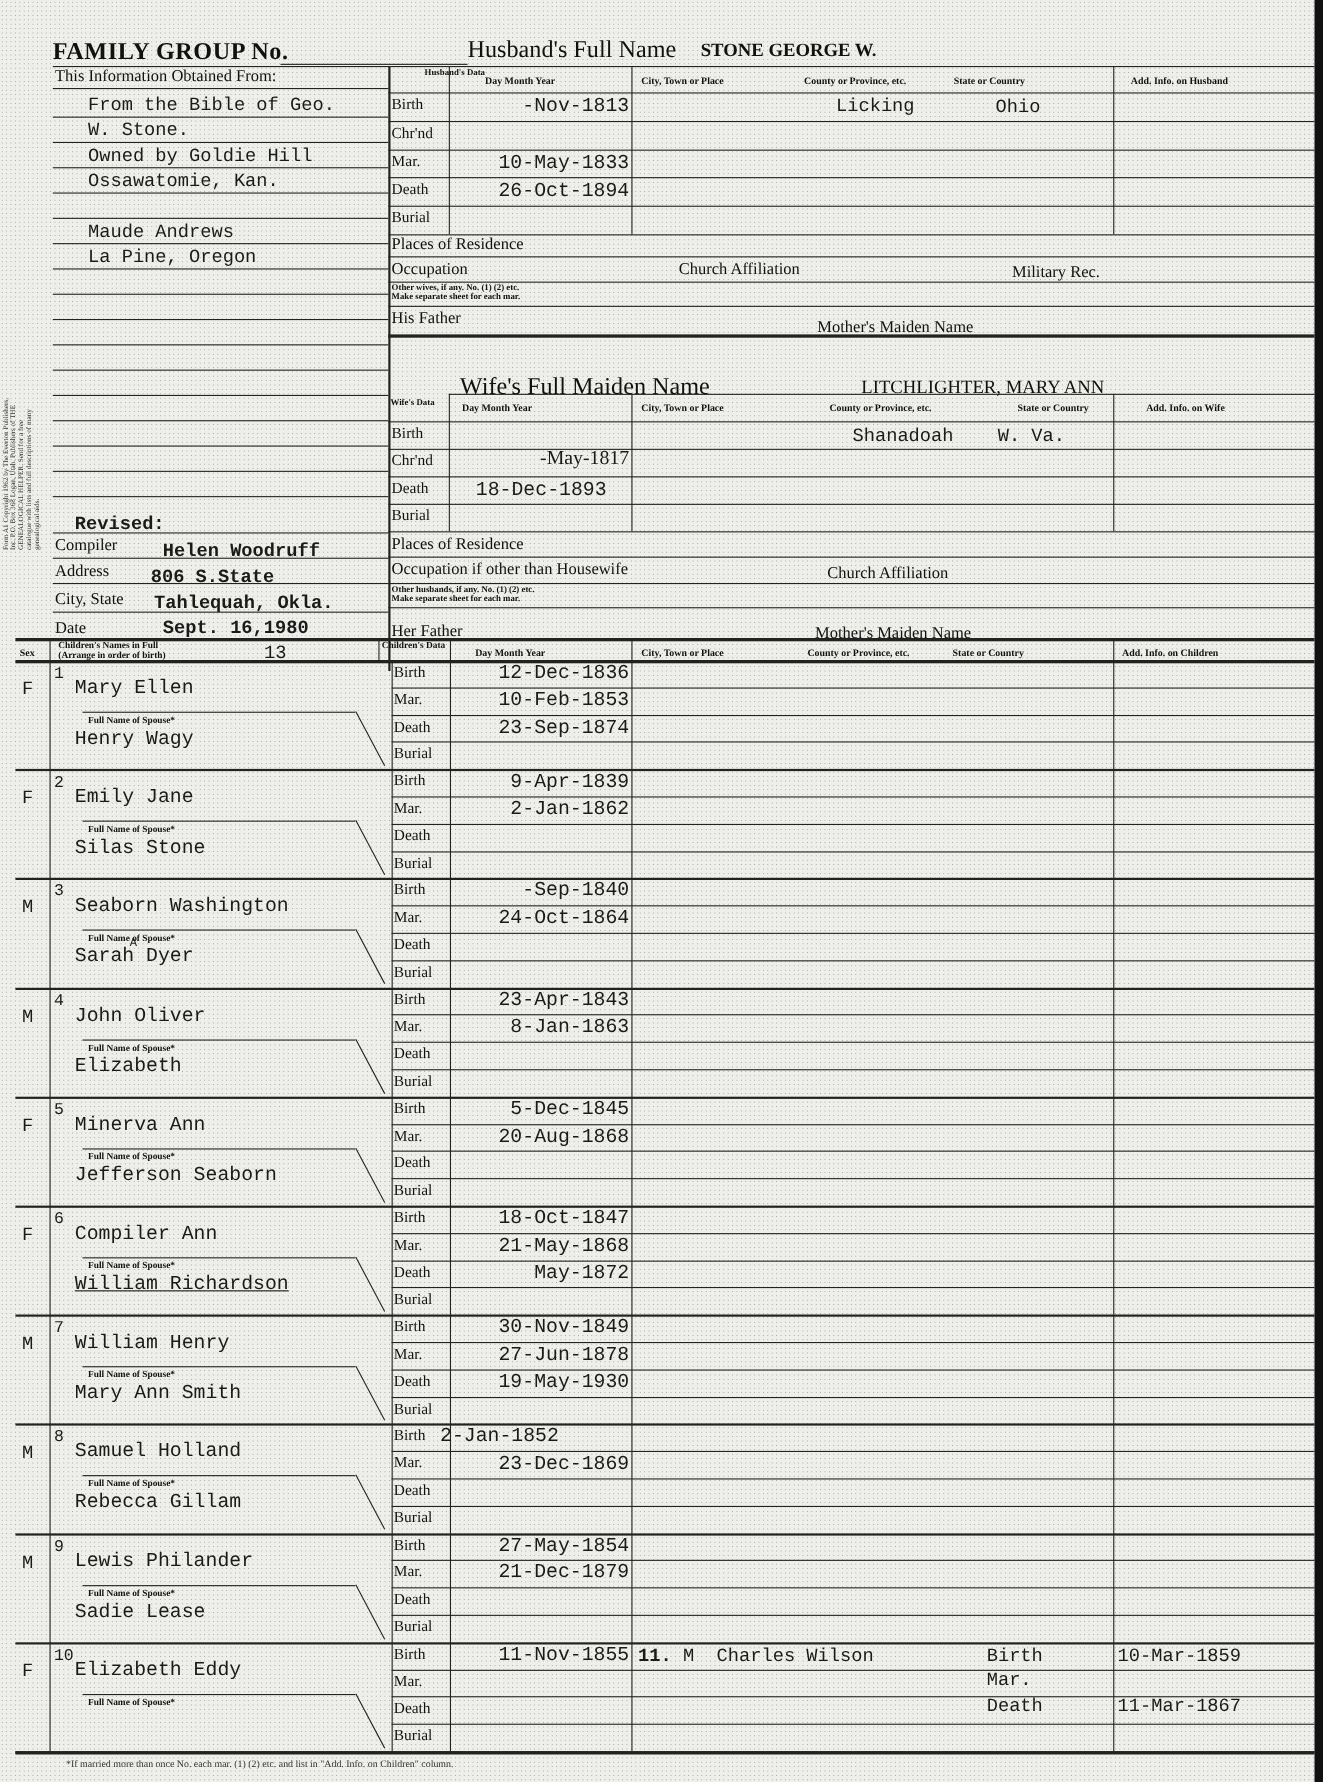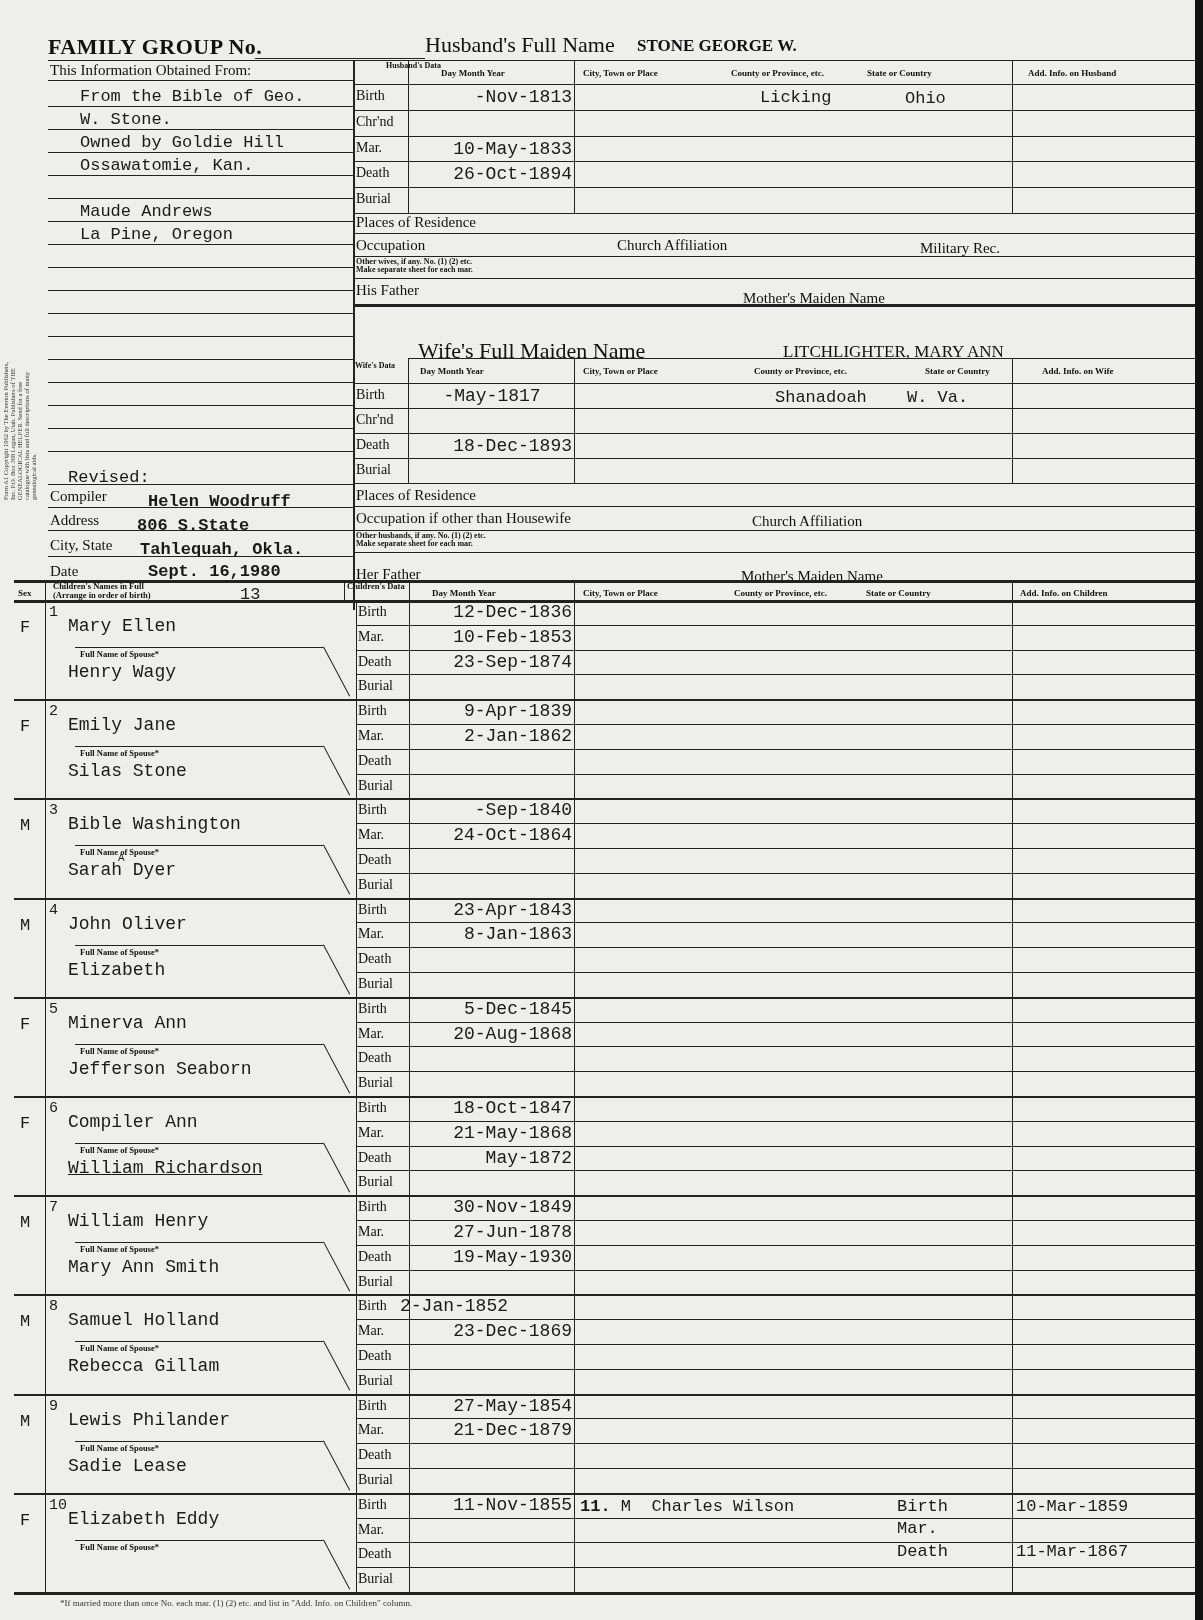--- a/index.html
+++ b/index.html
@@ -132,52 +132,52 @@
 <div class="vl" style="left:1012px; top:358px; height:125px;"></div>
 <div class="abs sm" style="left:420px; top:366px;">Day Month Year</div>
 <div class="abs sm" style="left:583px; top:366px;">City, Town or Place</div>
 <div class="abs sm" style="left:754px; top:366px;">County or Province, etc.</div>
 <div class="abs sm" style="left:925px; top:366px;">State or Country</div>
 <div class="abs sm" style="left:1042px; top:366px;">Add. Info. on Wife</div>
 <div class="hl" style="left:353px; top:383px; width:842px;"></div>
 
 <div id="wife-events">
     <div class="abs rowlab" style="left:356px; top:387px;">Birth</div>
-    <div class="abs typed t18" style="left:412px; top:386px; width:160px; text-align:center;">-May-1817</div>
+    <div class="abs typed t18" style="left:412px; top:406px; width:160px; text-align:right;font-family:Liberation Serif, serif;">-May-1817</div>
     <div class="abs typed t17" style="left:775px; top:388px;">Shanadoah</div>
     <div class="abs typed t17" style="left:907px; top:388px;">W. Va.</div>
     <div class="hl" style="left:353px; top:408px; width:842px;"></div>
     <div class="abs rowlab" style="left:356px; top:412px;">Chr'nd</div>
     <div class="abs typed t18" style="left:412px; top:411px; width:160px; text-align:right;"></div>
     <div class="abs typed t17" style="left:775px; top:413px;"></div>
     <div class="abs typed t17" style="left:907px; top:413px;"></div>
     <div class="hl" style="left:353px; top:433px; width:842px;"></div>
     <div class="abs rowlab" style="left:356px; top:437px;">Death</div>
-    <div class="abs typed t18" style="left:412px; top:436px; width:160px; text-align:right;">18-Dec-1893</div>
+    <div class="abs typed t18" style="left:412px; top:436px; width:160px; text-align:center;">18-Dec-1893</div>
     <div class="abs typed t17" style="left:775px; top:438px;"></div>
     <div class="abs typed t17" style="left:907px; top:438px;"></div>
     <div class="hl" style="left:353px; top:458px; width:842px;"></div>
     <div class="abs rowlab" style="left:356px; top:462px;">Burial</div>
     <div class="abs typed t18" style="left:412px; top:461px; width:160px; text-align:right;"></div>
     <div class="abs typed t17" style="left:775px; top:463px;"></div>
     <div class="abs typed t17" style="left:907px; top:463px;"></div>
     <div class="hl" style="left:353px; top:483px; width:842px;"></div>
   </div>
 
 <div class="abs label" style="left:356px; top:487px;">Places of Residence</div>
 <div class="hl" style="left:353px; top:506px; width:842px;"></div>
 <div class="abs label" style="left:356px; top:510px;">Occupation if other than Housewife</div>
 <div class="abs label" style="left:752px; top:513px;">Church Affiliation</div>
 <div class="hl" style="left:353px; top:530px; width:842px;"></div>
 <div class="abs sm" style="left:356px; top:532px; font-size:8px; line-height:8px;"><span>Other husbands, if any. No. (1) (2) etc.</span><br><span>Make separate sheet for each mar.</span></div>
 <div class="hl" style="left:353px; top:552px; width:842px;"></div>
 <div class="abs label" style="left:356px; top:566px;">Her Father</div>
 <div class="abs label" style="left:741px; top:568px;">Mother's Maiden Name</div>
 
-<div class="abs typed" style="left:68px; top:468px; font-size:17px; font-weight:normal;">Revised:</div>
+<div class="abs typed" style="left:68px; top:468px; font-size:17px; font-weight:bold;">Revised:</div>
 <div class="hl" style="left:48px; top:484px; width:305px;"></div>
 <div class="abs label" style="left:50px; top:488px;">Compiler</div>
 <div class="abs typed" style="left:148px; top:492px; font-size:17px; font-weight:bold;">Helen Woodruff</div>
 <div class="hl" style="left:48px; top:507px; width:305px;"></div>
 <div class="abs label" style="left:50px; top:512px;">Address</div>
 <div class="abs typed" style="left:137px; top:516px; font-size:17px; font-weight:bold;">806 S.State</div>
 <div class="hl" style="left:48px; top:530px; width:305px;"></div>
 <div class="abs label" style="left:50px; top:537px;">City, State</div>
 <div class="abs typed" style="left:140px; top:540px; font-size:17px; font-weight:bold;">Tahlequah, Okla.</div>
 <div class="hl" style="left:48px; top:556px; width:305px;"></div>
@@ -241,21 +241,21 @@
       <div class="abs typed t18" style="left:414px; top:750.8000000000001px; width:158px; text-align:right;"></div>
       <div class="hl" style="left:356px; top:748.8000000000001px; width:839px; border-top-width:1.2px;"></div>
       <div class="abs rowlab" style="left:358px; top:777.6px;">Burial</div>
       <div class="abs typed t18" style="left:414px; top:775.6px; width:158px; text-align:right;"></div>
       <div class="hl" style="left:356px; top:773.6px; width:839px; border-top-width:1.2px;"></div>
       <div class="hl" style="left:14px; top:798.4000000000001px; width:1181px; border-top-width:2px;"></div>
     </div>
     <div>
       <div class="abs typed" style="left:20px; top:816.4px; font-size:17px;">M</div>
       <div class="abs typed" style="left:49px; top:802.4px; font-size:15px;">3</div>
-      <div class="abs typed" style="left:68px; top:814.4px; font-size:18px;">Bible Washington</div>
+      <div class="abs typed" style="left:68px; top:814.4px; font-size:18px;">Seaborn Washington</div>
       <div class="hl" style="left:75px; top:845.4px; width:248px; border-top-width:1.2px;"></div>
       <div class="diag" style="left:323px; top:845.4px; height:56px; transform:rotate(-28deg);"></div>
       <div class="abs sm" style="left:80px; top:847.4px; font-size:8.5px;">Full Name of Spouse*</div>
       <div class="abs typed" style="left:68px; top:860.4px; font-size:18px;">Sarah Dyer</div>
       <div class="abs typed" style="left:118px; top:852.4px; font-size:11px;">A</div>
       <div class="abs rowlab" style="left:358px; top:802.4px;">Birth</div>
       <div class="abs typed t18" style="left:414px; top:800.4px; width:158px; text-align:right;">-Sep-1840</div>
       <div class="abs rowlab" style="left:358px; top:827.1999999999999px;">Mar.</div>
       <div class="abs typed t18" style="left:414px; top:825.1999999999999px; width:158px; text-align:right;">24-Oct-1864</div>
       <div class="hl" style="left:356px; top:823.1999999999999px; width:839px; border-top-width:1.2px;"></div>

